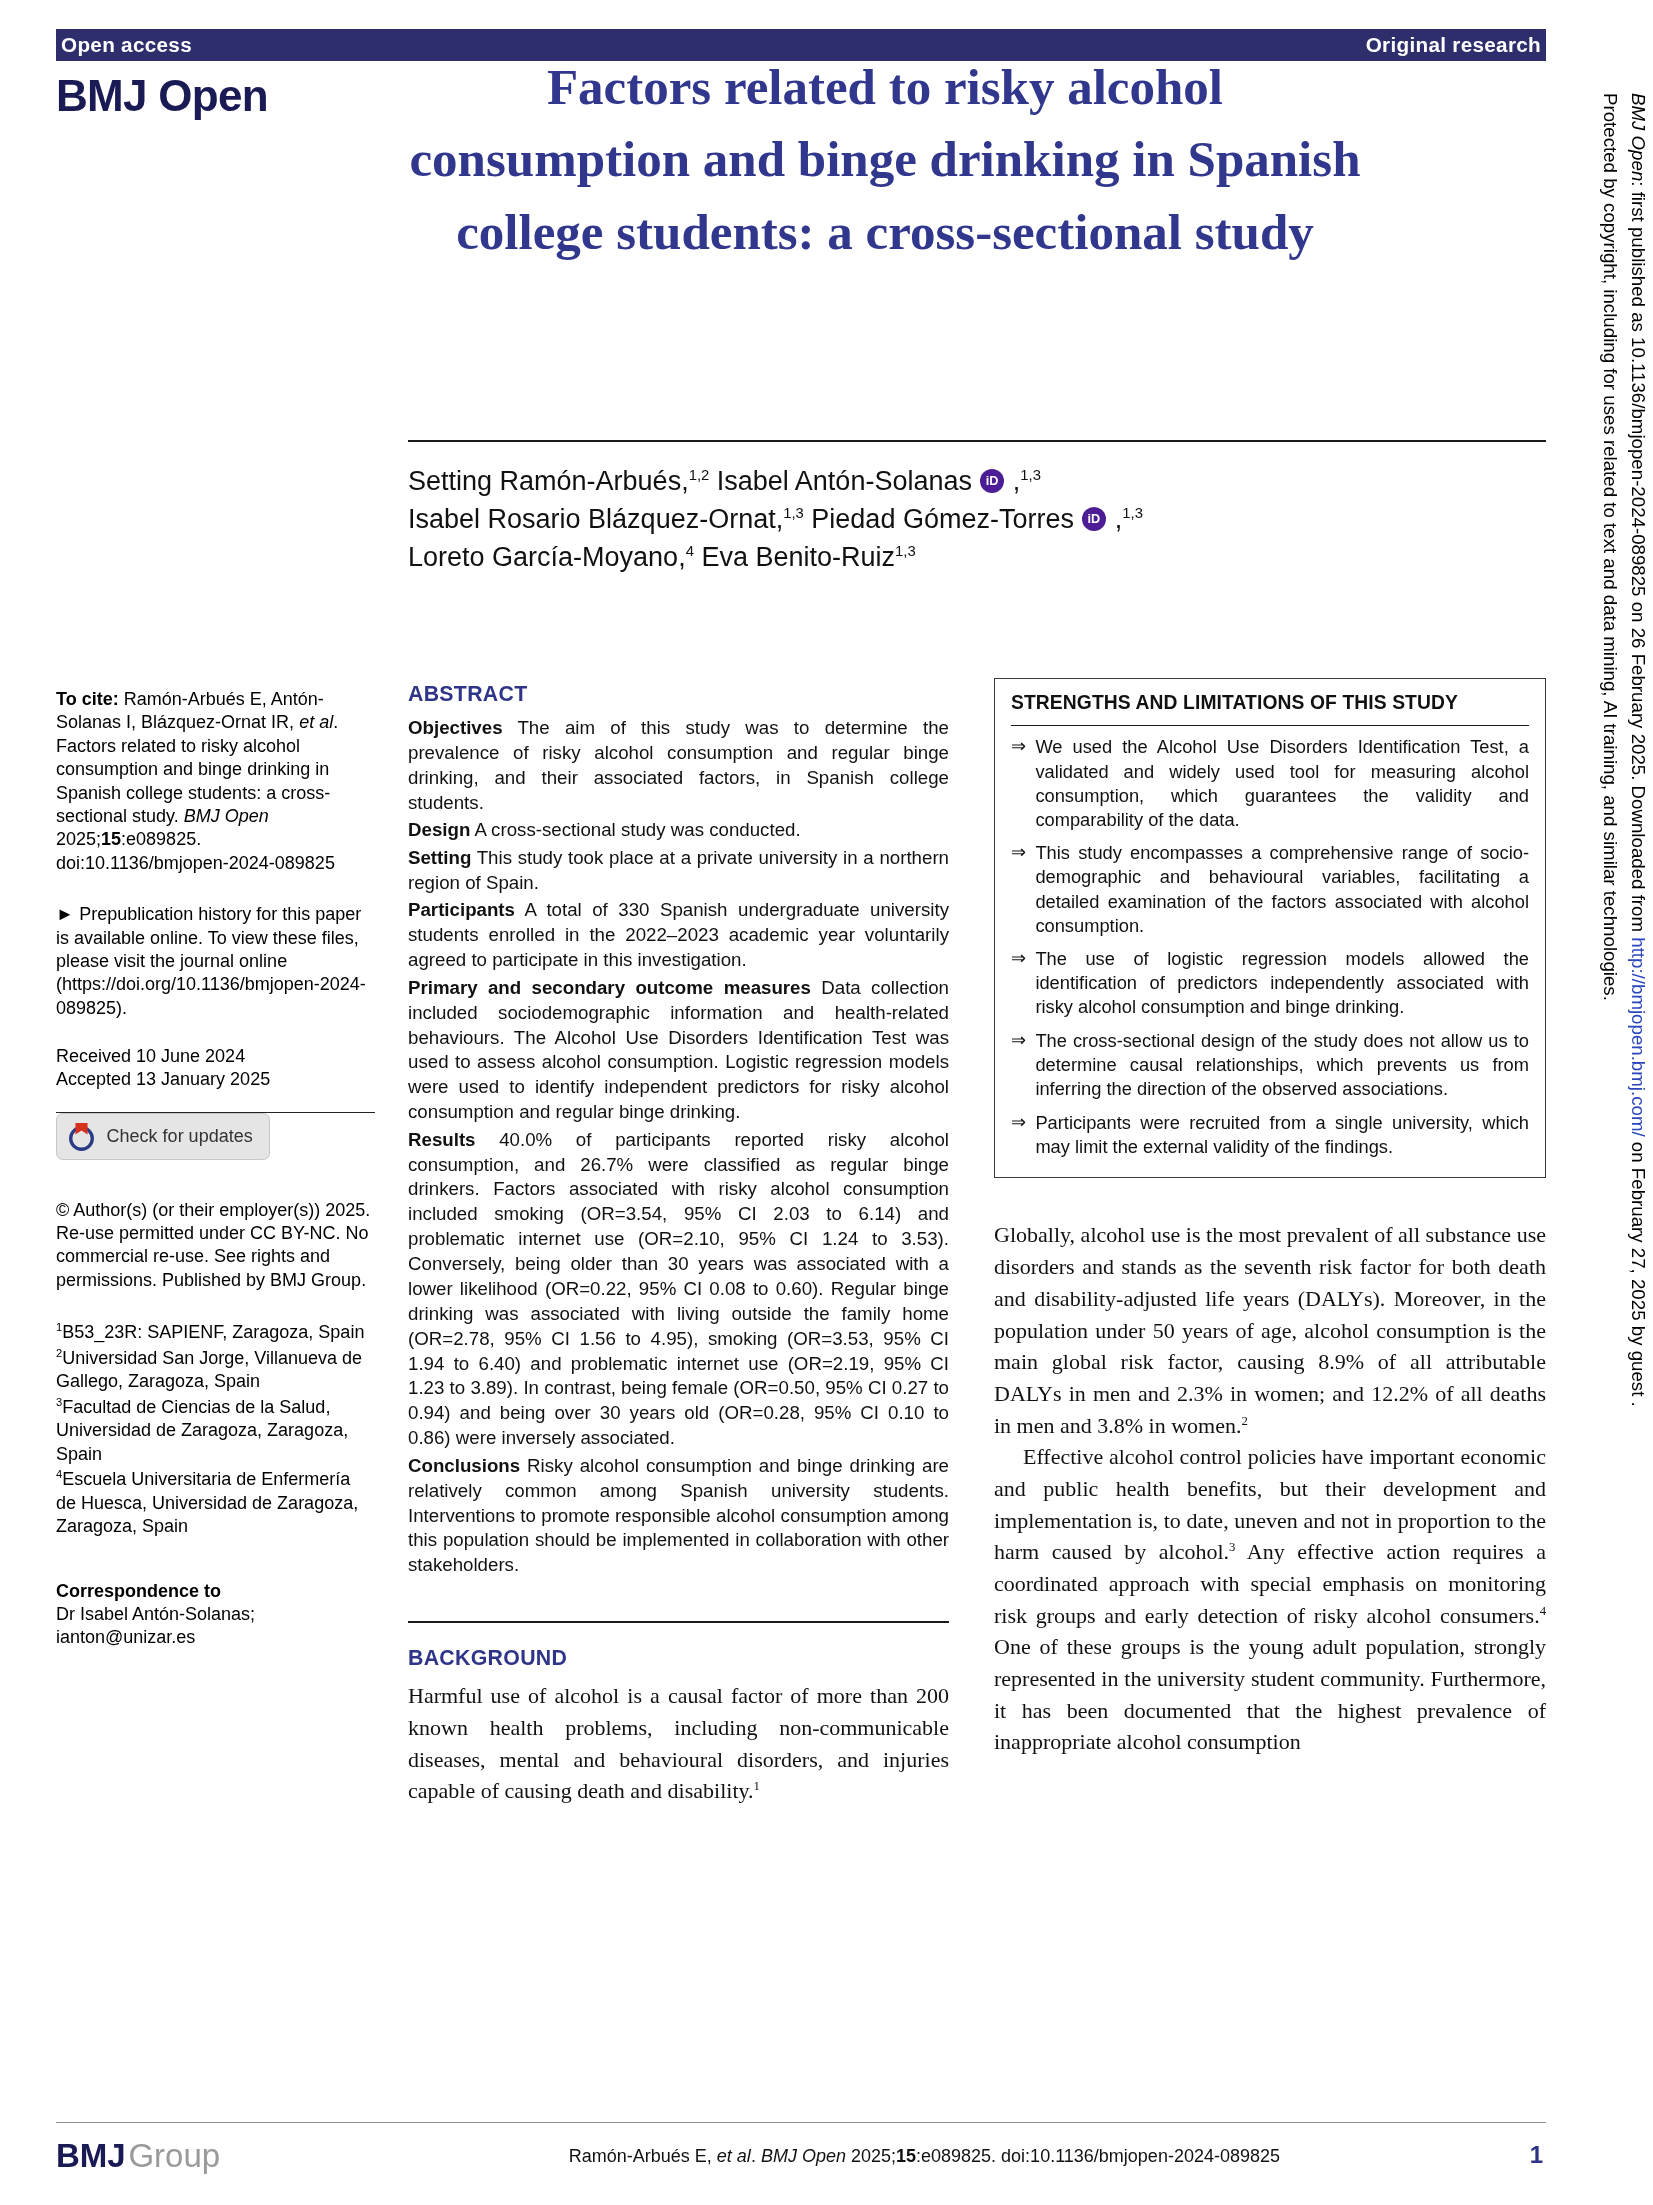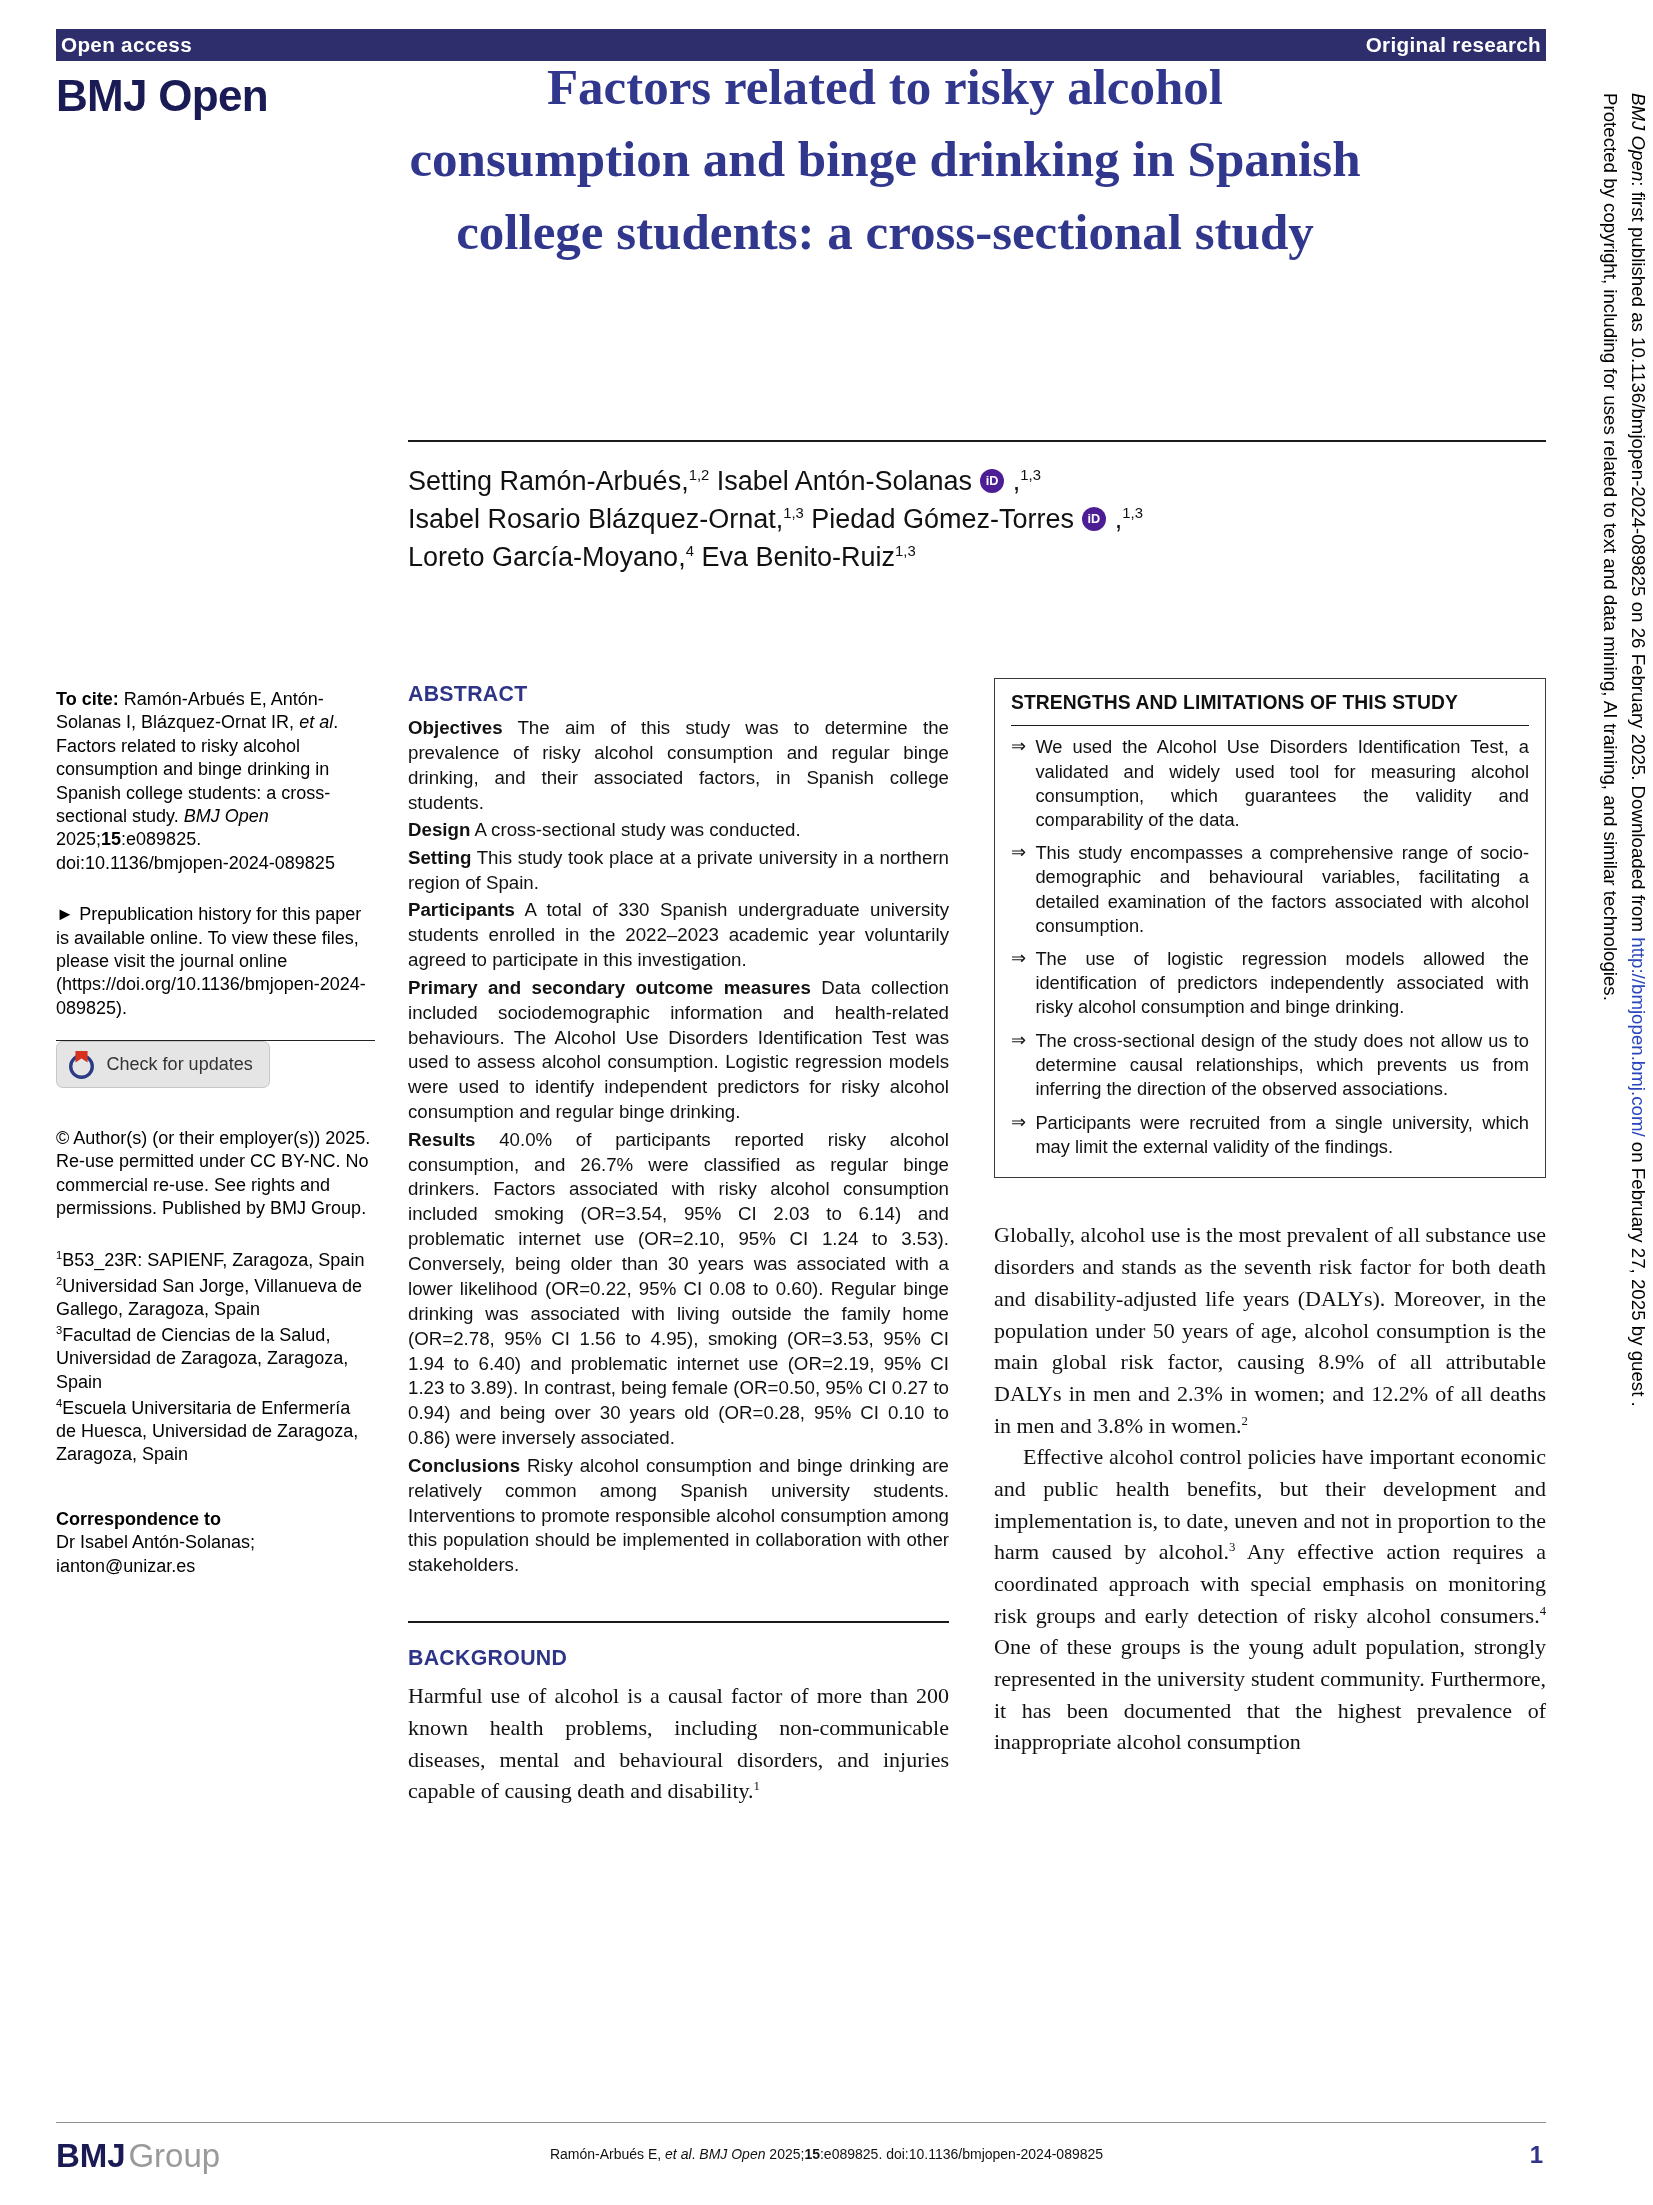--- a/index.html
+++ b/index.html
@@ -101,21 +101,21 @@
     font-size:18.7px;line-height:1.30;color:#000;
   }
   .vstrip .vline{margin-left:4px;}
   .vstrip i{font-style:italic;}
   .vlink{color:#2a46bd;text-decoration:none;}
   
   .footer-rule{position:absolute;left:56px;top:2122px;width:1490px;height:1.3px;background:#8f8f8f;}
   .footer-logo{position:absolute;left:56px;top:2137px;font-size:33px;}
   .fbmj{font-weight:bold;color:#1a1a55;}
   .fgroup{color:#9a9a9a;margin-left:2.7px;}
-  .footer-cite{position:absolute;left:373px;width:907px;top:2146px;text-align:center;font-size:14px;color:#111;}
+  .footer-cite{position:absolute;left:373px;width:907px;top:2146px;text-align:right;font-size:18px;color:#111;}
   .footer-cite i{font-style:italic;}
   .footer-cite b{font-weight:bold;}
   .footer-page{position:absolute;right:111px;top:2141px;font-size:24px;font-weight:bold;color:#2e3589;}
 </style>
 </head>
 <body>
 
 <div class="topbar">
   <span>Open access</span>
   <span>Original research</span>
@@ -129,20 +129,24 @@
   <div class="au-line"><span>Setting Ramón-Arbués,</span><sup>1,2</sup><span> Isabel Antón-Solanas</span><span class="orcid"><span>iD</span></span><span> ,</span><sup>1,3</sup></div>
   <div class="au-line"><span>Isabel Rosario Blázquez-Ornat,</span><sup>1,3</sup><span> Piedad Gómez-Torres</span><span class="orcid"><span>iD</span></span><span> ,</span><sup>1,3</sup></div>
   <div class="au-line"><span>Loreto García-Moyano,</span><sup>4</sup><span> Eva Benito-Ruiz</span><sup>1,3</sup></div>
 </div>
 
 <div class="sidebar">
   <div class="tocite"><b>To cite:</b><span> Ramón-Arbués E, Antón-Solanas I, Blázquez-Ornat IR, </span><i>et al</i><span>. Factors related to risky alcohol consumption and binge drinking in Spanish college students: a cross-sectional study. </span><i>BMJ Open</i><span> 2025;</span><b>15</b><span>:e089825. doi:10.1136/bmjopen-2024-089825</span></div>
 
   <div class="prepub"><span class="arr">►</span><span>Prepublication history for this paper is available online. To view these files, please visit the journal online (https://doi.org/10.1136/bmjopen-2024-089825).</span></div>
 
+  <div class="dates">
+    <div>Received 10 June 2024</div>
+    <div>Accepted 13 January 2025</div>
+  </div>
   <div class="dates-rule"></div>
 
   <div class="chkbtn">
     <svg width="31" height="31" viewBox="0 0 46 46">
       <circle cx="23" cy="26" r="16" fill="none" stroke="#2b3a84" stroke-width="5"></circle>
       <path d="M14 3 h18 v17 l-9 -6 l-9 6 z" fill="#d6301e"></path>
     </svg>
     <span>Check for updates</span>
   </div>
 

